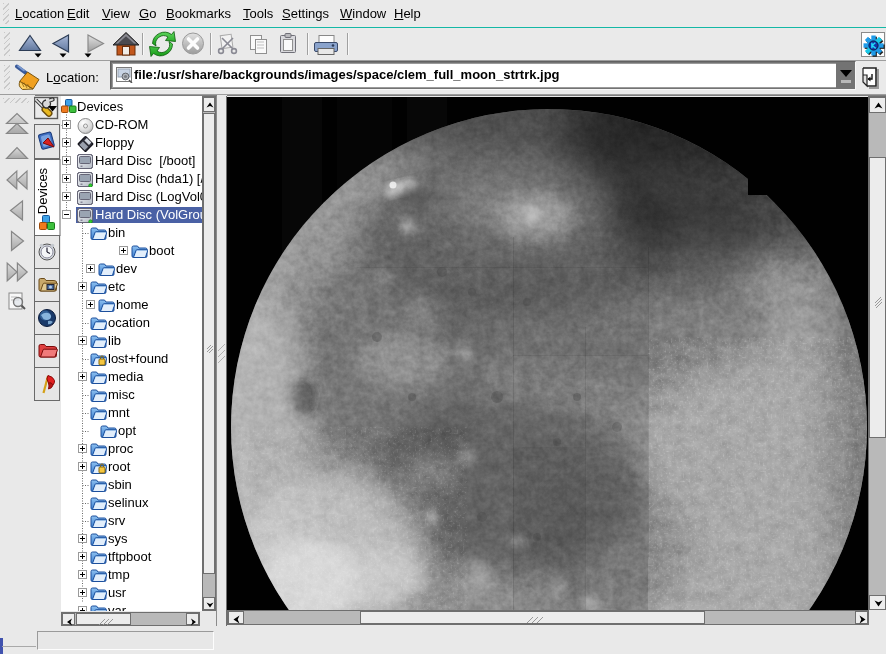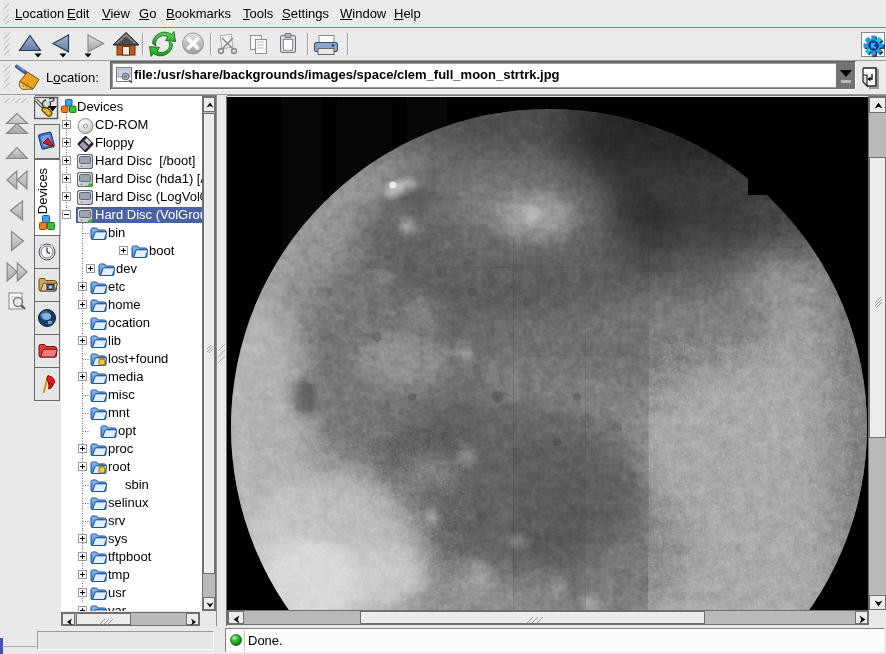--- a/index.html
+++ b/index.html
@@ -478,21 +478,21 @@
                   <stop offset="0" stop-color="#8cc0f0"></stop>
                   <stop offset="1" stop-color="#3d7fd0"></stop>
                 </linearGradient>
               </defs>
               <path d="M1 3.5 Q1 2 2.5 2 h4 l1.5 2 h6.5 Q16 4 16 5.5 V12 Q16 13.5 14.5 13.5 h-12 Q1 13.5 1 12 Z" fill="url(#fgr)" stroke="#1c4f9c"></path>
               <path d="M2.5 13.5 L5 6.5 Q5.3 5.7 6.2 5.7 H16 Q17 5.7 16.7 6.6 L14.6 12.8 Q14.3 13.5 13.5 13.5 Z" fill="#9cc6f2" stroke="#1c4f9c"></path>
               <path d="M3.4 13 L5.8 6.7 H15.9 L13.8 13 Z" fill="#e2eefb"></path>
             </svg>
             <div class="abs" style="left:47px;top:0;color:#000;">etc</div>
           </div>
-      <div class="trow" style="left:0;top:200px;width:156px;">
+      <div class="trow" style="left:8px;top:200px;width:156px;">
             <svg class="abs" style="left:17px;top:4px" width="9" height="9">
               <rect x="0.5" y="0.5" width="8" height="8" fill="#fff" stroke="#9a9a9a"></rect>
               <line x1="2" y1="4.5" x2="7" y2="4.5" stroke="#000"></line>
               <line x1="4.5" y1="2" x2="4.5" y2="7" stroke="#000"></line>
             </svg>
             <svg class="abs" style="left:29px;top:2px" width="17" height="15" viewBox="0 0 17 15">
               <defs>
                 <linearGradient id="fgr" x1="0" y1="0" x2="0" y2="1">
                   <stop offset="0" stop-color="#8cc0f0"></stop>
                   <stop offset="1" stop-color="#3d7fd0"></stop>
@@ -659,21 +659,21 @@
               <defs>
                 <linearGradient id="fgr" x1="0" y1="0" x2="0" y2="1">
                   <stop offset="0" stop-color="#8cc0f0"></stop>
                   <stop offset="1" stop-color="#3d7fd0"></stop>
                 </linearGradient>
               </defs>
               <path d="M1 3.5 Q1 2 2.5 2 h4 l1.5 2 h6.5 Q16 4 16 5.5 V12 Q16 13.5 14.5 13.5 h-12 Q1 13.5 1 12 Z" fill="url(#fgr)" stroke="#1c4f9c"></path>
               <path d="M2.5 13.5 L5 6.5 Q5.3 5.7 6.2 5.7 H16 Q17 5.7 16.7 6.6 L14.6 12.8 Q14.3 13.5 13.5 13.5 Z" fill="#9cc6f2" stroke="#1c4f9c"></path>
               <path d="M3.4 13 L5.8 6.7 H15.9 L13.8 13 Z" fill="#e2eefb"></path>
             </svg>
-            <div class="abs" style="left:47px;top:0;color:#000;padding-left:17px;">sbin</div>
+            <div class="abs" style="left:47px;top:0;color:#000;">sbin</div>
           </div>
       <div class="trow" style="left:0;top:398px;width:141px;">
             <svg class="abs" style="left:29px;top:2px" width="17" height="15" viewBox="0 0 17 15">
               <defs>
                 <linearGradient id="fgr" x1="0" y1="0" x2="0" y2="1">
                   <stop offset="0" stop-color="#8cc0f0"></stop>
                   <stop offset="1" stop-color="#3d7fd0"></stop>
                 </linearGradient>
               </defs>
               <path d="M1 3.5 Q1 2 2.5 2 h4 l1.5 2 h6.5 Q16 4 16 5.5 V12 Q16 13.5 14.5 13.5 h-12 Q1 13.5 1 12 Z" fill="url(#fgr)" stroke="#1c4f9c"></path>
@@ -1001,28 +1001,14 @@
     <div class="sbbtn" style="left:627px;top:0;width:13px;height:13px;"><svg width="13" height="13">
             <path d="M9.5 6.5 L3.5 2.5 L5.3 6.5 L3.5 10.5 Z" fill="#000"></path>
           </svg></div>
   </div>
 </div>
 
 <div class="abs" style="left:0;top:628px;width:886px;height:26px;background:#e9e9e9;">
   <div class="abs" style="left:0;top:10px;width:3px;height:16px;background:#4052ae;"></div>
   <div class="abs" style="left:2px;top:18px;width:34px;height:1px;background:#a9a9a9;"></div>
   <div class="abs" style="left:37px;top:3px;width:175px;height:17px;background:#e7e7e7;border-top:1px solid #9a9a9a;border-left:1px solid #9a9a9a;border-bottom:1px solid #fdfdfd;border-right:1px solid #fdfdfd;"></div>
-  <div class="abs" style="left:225px;top:0;width:658px;height:23px;background:#fcfcfc;border-top:1px solid #808080;border-left:1px solid #808080;">
-    <div class="abs" style="left:18px;top:1px;width:1px;height:21px;background:#cfcfcf;"></div>
-    <svg class="abs" style="left:4px;top:5px;" width="12" height="12">
-          <defs>
-            <radialGradient id="led" cx="35%" cy="30%" r="75%">
-              <stop offset="0" stop-color="#b8f6b0"></stop>
-              <stop offset="0.4" stop-color="#2fc32f"></stop>
-              <stop offset="1" stop-color="#0f7a0f"></stop>
-            </radialGradient>
-          </defs>
-          <circle cx="6" cy="6" r="5.5" fill="url(#led)" stroke="#333" stroke-width="0.7"></circle>
-        </svg>
-    <div class="abs" style="left:22px;top:0;height:23px;line-height:23px;font-size:13px;color:#000;">Done.</div>
-  </div>
 </div>
 
 </div>
 </body></html>

